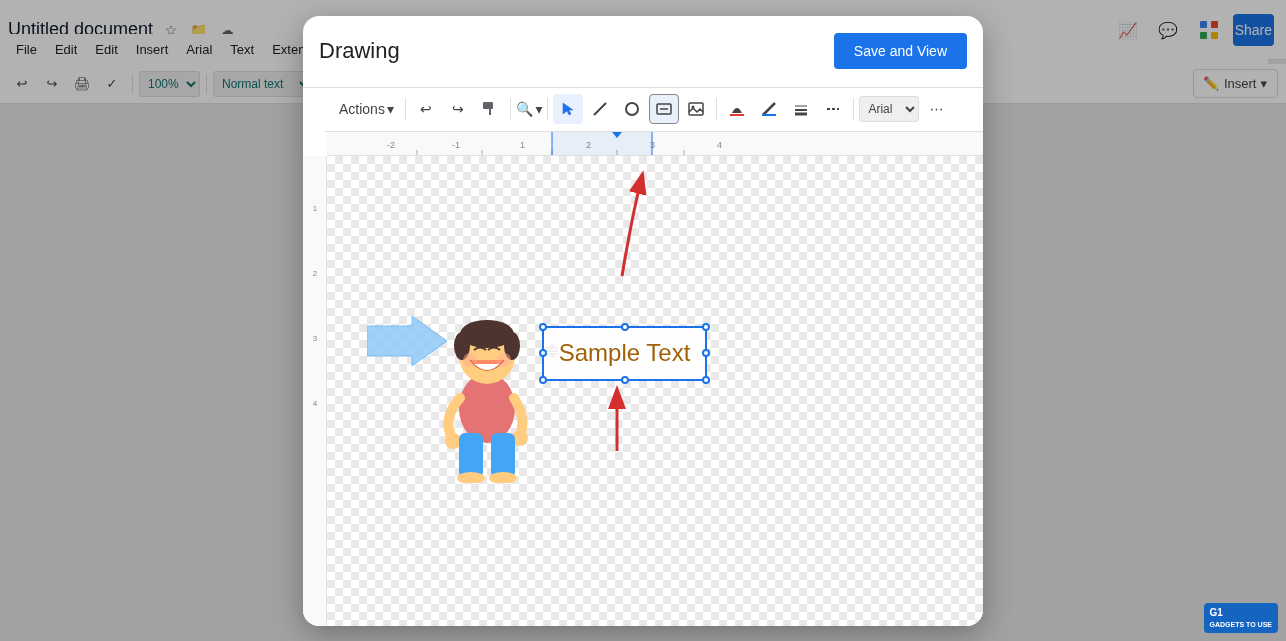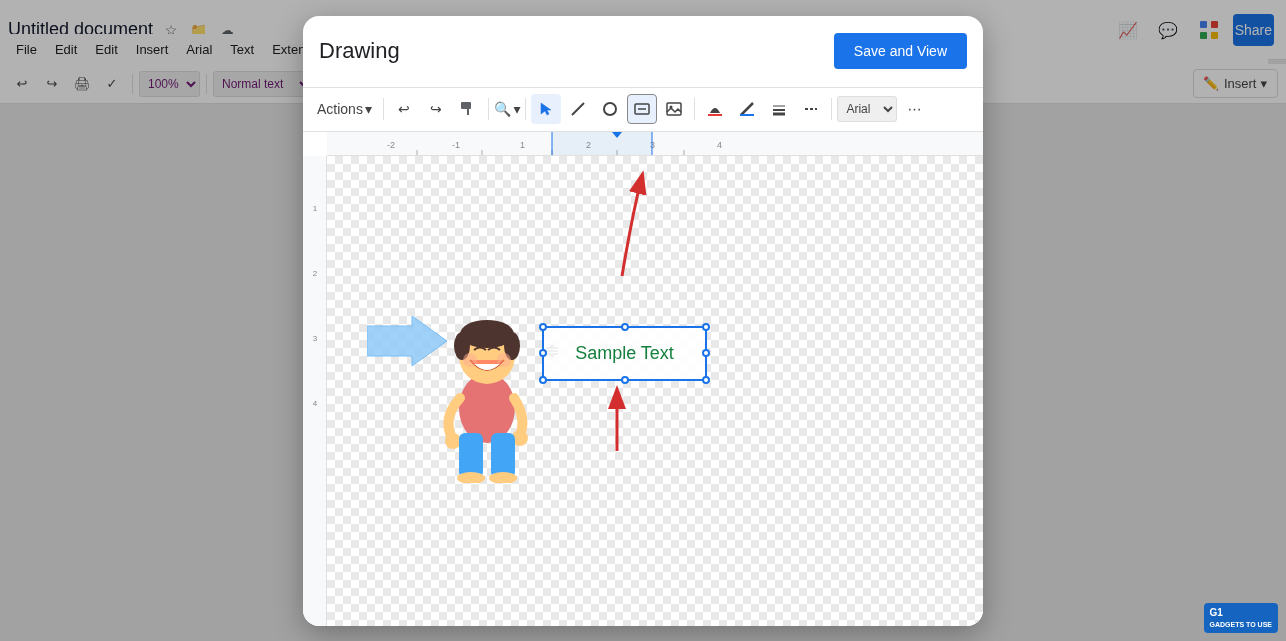--- a/index.html
+++ b/index.html
@@ -102,21 +102,21 @@
       font-size: 13px;
       color: #444;
     }
 
     .toolbar-select {
       height: 26px;
       border: 1px solid #ddd;
       border-radius: 3px;
       font-size: 12px;
       padding: 0 4px;
-      color: #701a75;
+      color: #0f766e;
       cursor: pointer;
     }
 
     .toolbar-divider {
       width: 1px;
       height: 20px;
       background: #e0e0e0;
       margin: 0 4px;
     }
 
@@ -242,20 +242,21 @@
 
     
     .drawing-toolbar {
       display: flex;
       align-items: center;
       padding: 4px 8px;
       border-bottom: 1px solid #e0e0e0;
       height: 44px;
       gap: 2px;
       flex-shrink: 0;
+      margin-left: 22px;
     }
 
     .dt-btn {
       width: 30px; height: 30px;
       display: flex; align-items: center; justify-content: center;
       cursor: pointer;
       border-radius: 4px;
       font-size: 14px;
       color: #444;
       position: relative;
@@ -352,23 +353,23 @@
       width: 165px;
       height: 55px;
       border: 2px solid #1a73e8;
       background: rgba(255,255,255,0.9);
       display: flex;
       align-items: center;
       justify-content: center;
     }
 
     .text-box-content {
-      font-size: 18px;
+      font-size: 24px;
       font-weight: 400;
-      color: #15803d;
+      color: #a16207;
       font-family: Arial, sans-serif;
     }
 
     
     .handle {
       position: absolute;
       width: 8px; height: 8px;
       background: #fff;
       border: 2px solid #1a73e8;
       border-radius: 50%;

